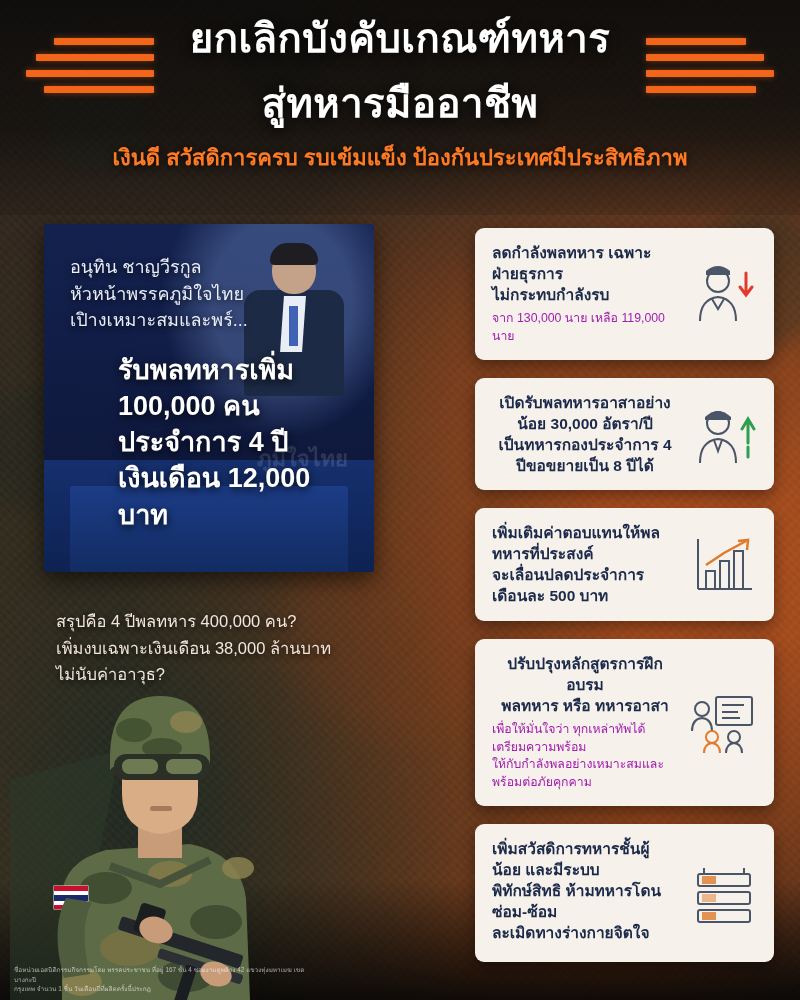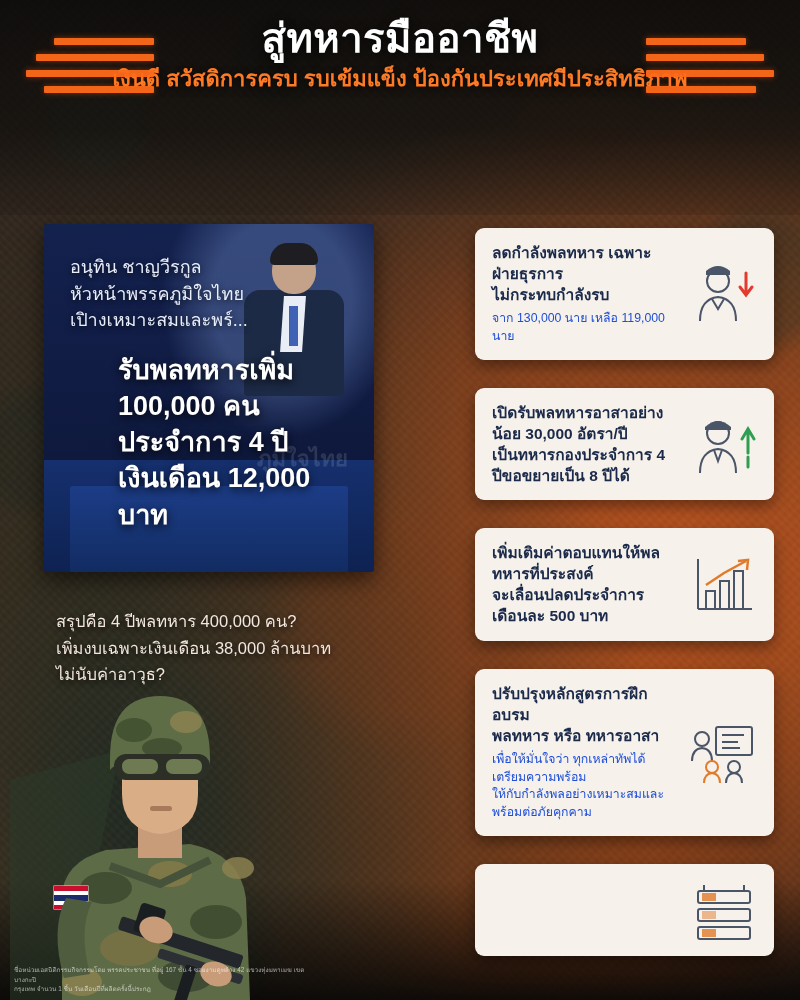--- a/index.html
+++ b/index.html
@@ -98,22 +98,23 @@
   .stripes.right .stripe:nth-child(4) { width: 86%; }
 
   .title-line1, .title-line2 {
     color: #ffffff;
     font-weight: bold;
     letter-spacing: .5px;
     text-shadow: 0 3px 12px rgba(0,0,0,.75);
     line-height: 1.12;
   }
   .title-line1 { font-size: 40px; }
-  .title-line2 { font-size: 40px; margin-top: 0; }
+  .title-line2 { font-size: 40px; margin-top: 20px; }
   .subtitle {
+    margin-top: 14px;
     color: #ff7a24;
     font-size: 22px;
     font-weight: bold;
     text-shadow: 0 2px 8px rgba(0,0,0,.7);
   }
 
   
   .left-col {
     position: absolute;
     left: 44px;
@@ -239,40 +240,40 @@
 
   
   .right-col {
     position: absolute;
     right: 26px;
     top: 228px;
     width: 299px;
     z-index: 6;
     display: flex;
     flex-direction: column;
-    gap: 28px;
+    gap: 18px;
   }
   .card {
     position: relative;
     background: #f6f1ea;
     border-radius: 9px;
     padding: 14px 96px 14px 17px;
     box-shadow: 0 6px 16px rgba(0,0,0,.42);
     min-height: 92px;
     box-sizing: border-box;
   }
   .card-title {
     color: #1b2a4a;
     font-size: 15.5px;
     font-weight: bold;
     line-height: 1.36;
   }
   .card-sub {
     margin-top: 5px;
-    color: #1d4ed8;
+    color: #a21caf;
     font-size: 12.3px;
     line-height: 1.45;
     white-space: pre-line;
   }
   .card-icon {
     position: absolute;
     right: 12px;
     top: 50%;
     transform: translateY(-50%);
     width: 74px;
@@ -328,20 +329,21 @@
           <div class="stripe"></div>
           <div class="stripe"></div>
           <div class="stripe"></div>
       </div>
       <div class="stripes right">
         <div class="stripe"></div>
           <div class="stripe"></div>
           <div class="stripe"></div>
           <div class="stripe"></div>
       </div>
+      <div class="title-line1">ยกเลิกบังคับเกณฑ์ทหาร</div>
       <div class="title-line2">สู่ทหารมืออาชีพ</div>
     </div>
     <div class="subtitle">เงินดี สวัสดิการครบ รบเข้มแข็ง ป้องกันประเทศมีประสิทธิภาพ</div>
   </div>
 
   <svg class="soldier" viewBox="0 0 330 370" aria-hidden="true">
 
     <polygon points="0,150 110,120 60,370 0,370" fill="#2b3a2a" opacity="0.55"></polygon>
 
     <path d="M52 370 L52 268 Q52 232 96 220 L180 214 Q230 224 236 268 L240 370 Z" fill="#5d6b46"></path>
@@ -431,21 +433,21 @@
       <svg class="card-icon" viewBox="0 0 74 70">
         <circle cx="30" cy="22" r="11" fill="none" stroke="#4a5568" stroke-width="2"></circle>
         <path d="M18 12 Q30 2 42 12 L42 16 L18 16 Z" fill="#4a5568"></path>
         <path d="M12 62 Q12 40 30 38 Q48 40 48 62" fill="none" stroke="#4a5568" stroke-width="2"></path>
         <path d="M24 40 L30 50 L36 40" fill="none" stroke="#4a5568" stroke-width="2"></path>
         <path d="M58 14 L58 34 M52 28 L58 36 L64 28" stroke="#e23b2e" stroke-width="3" fill="none" stroke-linecap="round"></path>
       </svg>
     </div>
 
     <div class="card">
-      <div class="card-title" style="white-space: pre-line;">เปิดรับพลทหารอาสาอย่างน้อย 30,000 อัตรา/ปี
+      <div class="card-title" style="white-space: pre-line; text-align: center;">เปิดรับพลทหารอาสาอย่างน้อย 30,000 อัตรา/ปี
 เป็นทหารกองประจำการ 4 ปีขอขยายเป็น 8 ปีได้</div>
       <svg class="card-icon" viewBox="0 0 74 70">
         <circle cx="30" cy="24" r="11" fill="none" stroke="#4a5568" stroke-width="2"></circle>
         <path d="M17 18 Q30 6 43 18 L43 21 L17 21 Z" fill="#4a5568"></path>
         <path d="M12 64 Q12 42 30 40 Q48 42 48 64" fill="none" stroke="#4a5568" stroke-width="2"></path>
         <path d="M26 41 L30 52 L34 41" fill="none" stroke="#4a5568" stroke-width="2"></path>
         <path d="M60 44 L60 22 M54 30 L60 20 L66 30" stroke="#2f9e52" stroke-width="3" fill="none" stroke-linecap="round"></path>
         <path d="M60 58 L60 48" stroke="#2f9e52" stroke-width="3" stroke-linecap="round"></path>
       </svg>
     </div>
@@ -458,37 +460,40 @@
         <path d="M10 60 L10 10" stroke="#4a5568" stroke-width="2"></path>
         <rect x="18" y="42" width="9" height="18" fill="none" stroke="#4a5568" stroke-width="2"></rect>
         <rect x="32" y="32" width="9" height="28" fill="none" stroke="#4a5568" stroke-width="2"></rect>
         <rect x="46" y="22" width="9" height="38" fill="none" stroke="#4a5568" stroke-width="2"></rect>
         <path d="M18 36 L36 24 L58 12" stroke="#e07b2c" stroke-width="2.5" fill="none"></path>
         <path d="M50 12 L60 11 L59 21" stroke="#e07b2c" stroke-width="2.5" fill="none"></path>
       </svg>
     </div>
 
     <div class="card">
-      <div class="card-title" style="white-space: pre-line;">ปรับปรุงหลักสูตรการฝึกอบรม
+      <div class="card-title" style="white-space: pre-line; text-align: center;">ปรับปรุงหลักสูตรการฝึกอบรม
 พลทหาร หรือ ทหารอาสา</div>
       <div class="card-sub">เพื่อให้มั่นใจว่า ทุกเหล่าทัพได้เตรียมความพร้อม
 ให้กับกำลังพลอย่างเหมาะสมและพร้อมต่อภัยคุกคาม</div>
       <svg class="card-icon" viewBox="0 0 74 70">
         <rect x="28" y="10" width="36" height="28" rx="2" fill="none" stroke="#4a5568" stroke-width="2"></rect>
         <path d="M34 18 L56 18 M34 25 L50 25 M34 31 L52 31" stroke="#4a5568" stroke-width="2"></path>
         <circle cx="14" cy="22" r="7" fill="none" stroke="#4a5568" stroke-width="2"></circle>
         <path d="M4 44 Q4 32 14 31 Q24 32 24 44" fill="none" stroke="#4a5568" stroke-width="2"></path>
         <circle cx="24" cy="50" r="6" fill="none" stroke="#e07b2c" stroke-width="2"></circle>
         <circle cx="46" cy="50" r="6" fill="none" stroke="#4a5568" stroke-width="2"></circle>
         <path d="M16 66 Q16 57 24 56 Q32 57 32 66" fill="none" stroke="#e07b2c" stroke-width="2"></path>
         <path d="M38 66 Q38 57 46 56 Q54 57 54 66" fill="none" stroke="#4a5568" stroke-width="2"></path>
       </svg>
     </div>
 
     <div class="card">
+      <div class="card-title" style="white-space: pre-line;">เพิ่มสวัสดิการทหารชั้นผู้น้อย และมีระบบ
+พิทักษ์สิทธิ ห้ามทหารโดนซ่อม-ซ้อม
+ละเมิดทางร่างกายจิตใจ</div>
       <div class="card-sub"></div>
       <svg class="card-icon" viewBox="0 0 74 70">
         <rect x="10" y="16" width="52" height="12" rx="2" fill="none" stroke="#4a5568" stroke-width="2"></rect>
         <rect x="10" y="34" width="52" height="12" rx="2" fill="none" stroke="#4a5568" stroke-width="2"></rect>
         <rect x="10" y="52" width="52" height="12" rx="2" fill="none" stroke="#4a5568" stroke-width="2"></rect>
         <rect x="14" y="18" width="14" height="8" fill="#e07b2c" opacity="0.8"></rect>
         <rect x="14" y="36" width="14" height="8" fill="#e07b2c" opacity="0.5"></rect>
         <rect x="14" y="54" width="14" height="8" fill="#e07b2c" opacity="0.8"></rect>
         <path d="M16 10 L16 16 M56 10 L56 16" stroke="#4a5568" stroke-width="2"></path>
       </svg>

